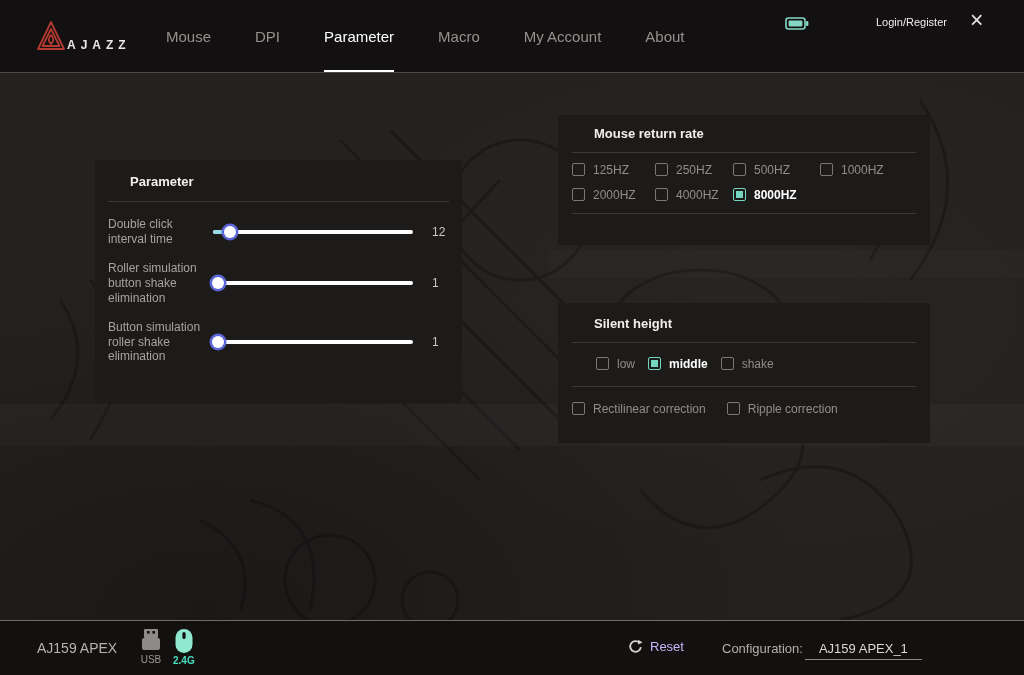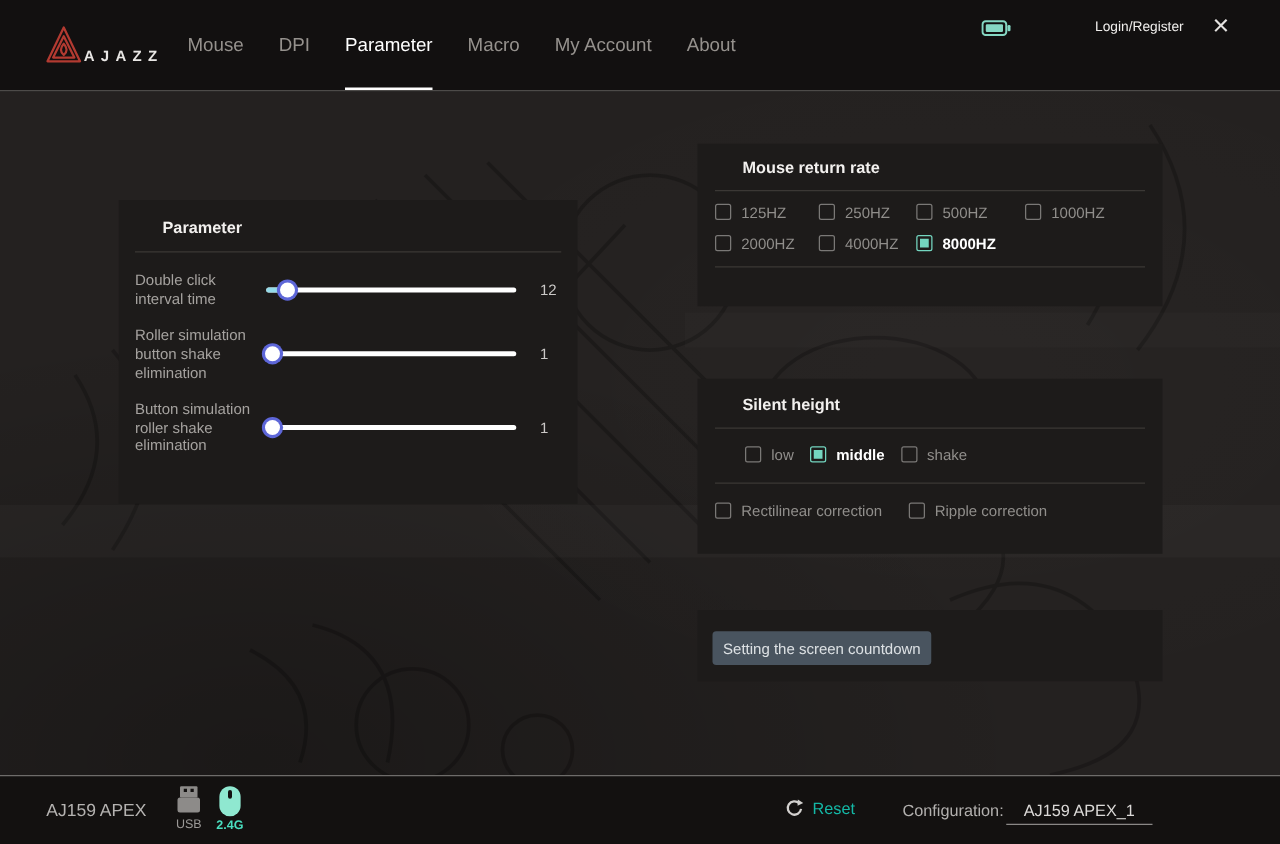--- a/index.html
+++ b/index.html
@@ -21,21 +21,21 @@
   .topbar {
     position:absolute; left:0; top:0; width:1024px; height:73px;
     background:#121010; border-bottom:1px solid #4d4b49;
     display:flex; align-items:stretch; z-index:5;
   }
   .brand { position:absolute; left:36px; top:20px; display:flex; align-items:flex-end; gap:1px; }
   .brand-text { color:#e9e7e5; font-size:12px; font-weight:700; letter-spacing:5px; }
   .nav { display:flex; align-items:stretch; gap:28px; margin-left:150px; }
   .nav-item {
     display:flex; align-items:center; color:#95918d; font-size:15px;
-    border-bottom:2px solid transparent; padding-top:2px; cursor:pointer;
+    border-bottom:2px solid transparent; padding-top:2px; cursor:pointer;margin-left:16px;
   }
   .nav-item.active { color:#ffffff; border-bottom-color:#ffffff; }
   .battery { position:absolute; left:785px; top:16px; }
   .login { position:absolute; left:876px; top:16px; color:#f0eeec; font-size:11px; cursor:pointer; }
   .close-x { position:absolute; left:970px; top:9px; color:#e4e2e0; font-size:23px; font-weight:300; cursor:pointer; line-height:1; }
 
   
   .panel { position:absolute; background:#1d1b1a; }
   .panel-title { color:#f2f0ee; font-size:13px; font-weight:700;padding-left:22px; }
   .divider { height:1px; background:#3b3835; }
@@ -86,21 +86,21 @@
     position:absolute; left:0; top:620px; width:1024px; height:55px;
     background:#131110; border-top:1px solid #6e6c6a; z-index:5;
   }
   .dev-name { position:absolute; left:37px; top:19px; color:#b5b3b1; font-size:14px; }
   .conn { position:absolute; display:flex; flex-direction:column; align-items:center; gap:1px; cursor:pointer; }
   .conn-usb { left:138px; top:7px; }
   .conn-24g { left:173px; top:7px; }
   .conn .conn-lbl { font-size:10px; color:#9b9997; }
   .conn-24g .conn-lbl { color:#4adfc0; font-weight:700; }
   .reset { position:absolute; left:628px; top:18px; display:flex; align-items:center; gap:7px; cursor:pointer; }
-  .reset .r-lbl { color:#14b8a6; font-size:13px; }
+  .reset .r-lbl { color:#c4b5fd; font-size:13px; }
   .config { position:absolute; left:722px; top:20px; display:flex; align-items:baseline; }
   .config .c-lbl { color:#b2b0ae; font-size:13px; }
   .config .c-val {
     color:#dbd9d7; font-size:13px; padding:0 14px 3px 14px;
     border-bottom:1px solid #8a8886; margin-left:2px; cursor:pointer;
   }
 </style>
 </head>
 <body>
 
@@ -242,23 +242,20 @@
           <span class="box"></span>
           <span class="lbl">Rectilinear correction</span>
         </div>
       <div class="cb">
           <span class="box"></span>
           <span class="lbl">Ripple correction</span>
         </div>
     </div>
   </section>
 
-  <section class="panel p-cd">
-    <button class="cd-btn">Setting the screen countdown</button>
-  </section>
 
   <footer class="bottombar">
     <span class="dev-name">AJ159 APEX</span>
 
     <div class="conn conn-usb">
       <svg width="26" height="25" viewBox="0 0 26 25">
         <rect x="6" y="1" width="14" height="9" rx="1" fill="#8d8b89"></rect>
         <rect x="9" y="3" width="2.6" height="2.6" fill="#131110"></rect>
         <rect x="14.4" y="3" width="2.6" height="2.6" fill="#131110"></rect>
         <rect x="4" y="10" width="18" height="12" rx="2" fill="#8d8b89"></rect>

